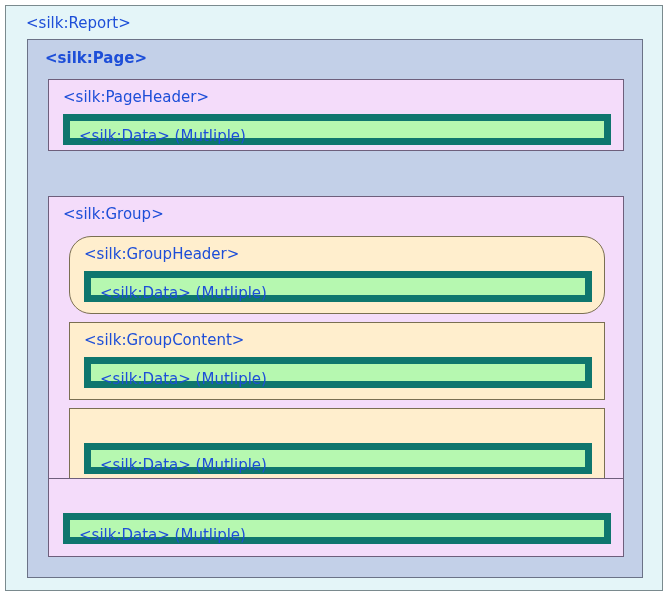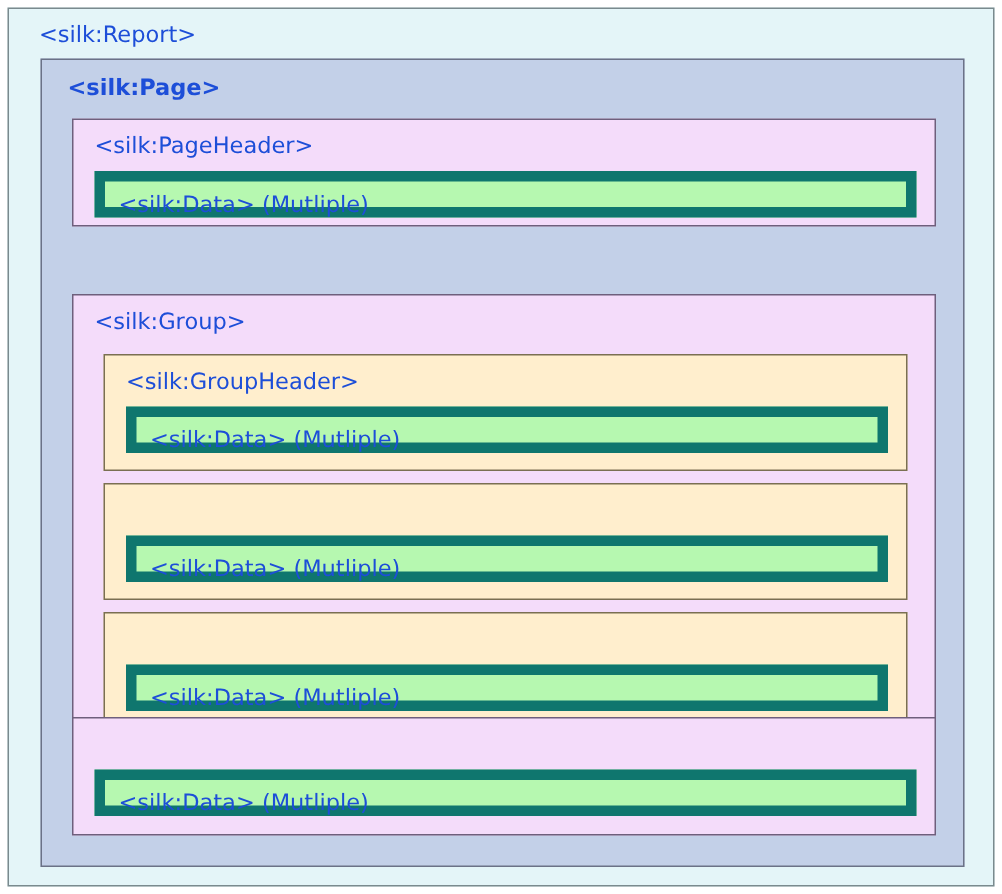--- a/index.html
+++ b/index.html
@@ -115,20 +115,21 @@
     position: absolute;
     left: 14px;
     top: 10px;
   }
 
   #group-header-box {
     left: 20px;
     top: 39px;
     width: 536px;
     height: 78px;
+    border-radius: 22px;
   }
   #group-content-box {
     left: 20px;
     top: 125px;
     width: 536px;
     height: 78px;
   }
   #group-footer-box {
     left: 20px;
     top: 211px;
@@ -185,20 +186,21 @@
         <span class="box-label">&lt;silk:Group&gt;</span>
 
         <div class="box section-yellow" id="group-header-box">
           <span class="box-label">&lt;silk:GroupHeader&gt;</span>
           <div class="data-box data-in-yellow">
             <span class="box-label">&lt;silk:Data&gt; (Mutliple)</span>
           </div>
         </div>
 
         <div class="box section-yellow" id="group-content-box">
+          <span class="box-label">&lt;silk:GroupContent&gt;</span>
           <div class="data-box data-in-yellow">
             <span class="box-label">&lt;silk:Data&gt; (Mutliple)</span>
           </div>
         </div>
 
         <div class="box section-yellow" id="group-footer-box">
           <div class="data-box data-in-yellow">
             <span class="box-label">&lt;silk:Data&gt; (Mutliple)</span>
           </div>
         </div>

